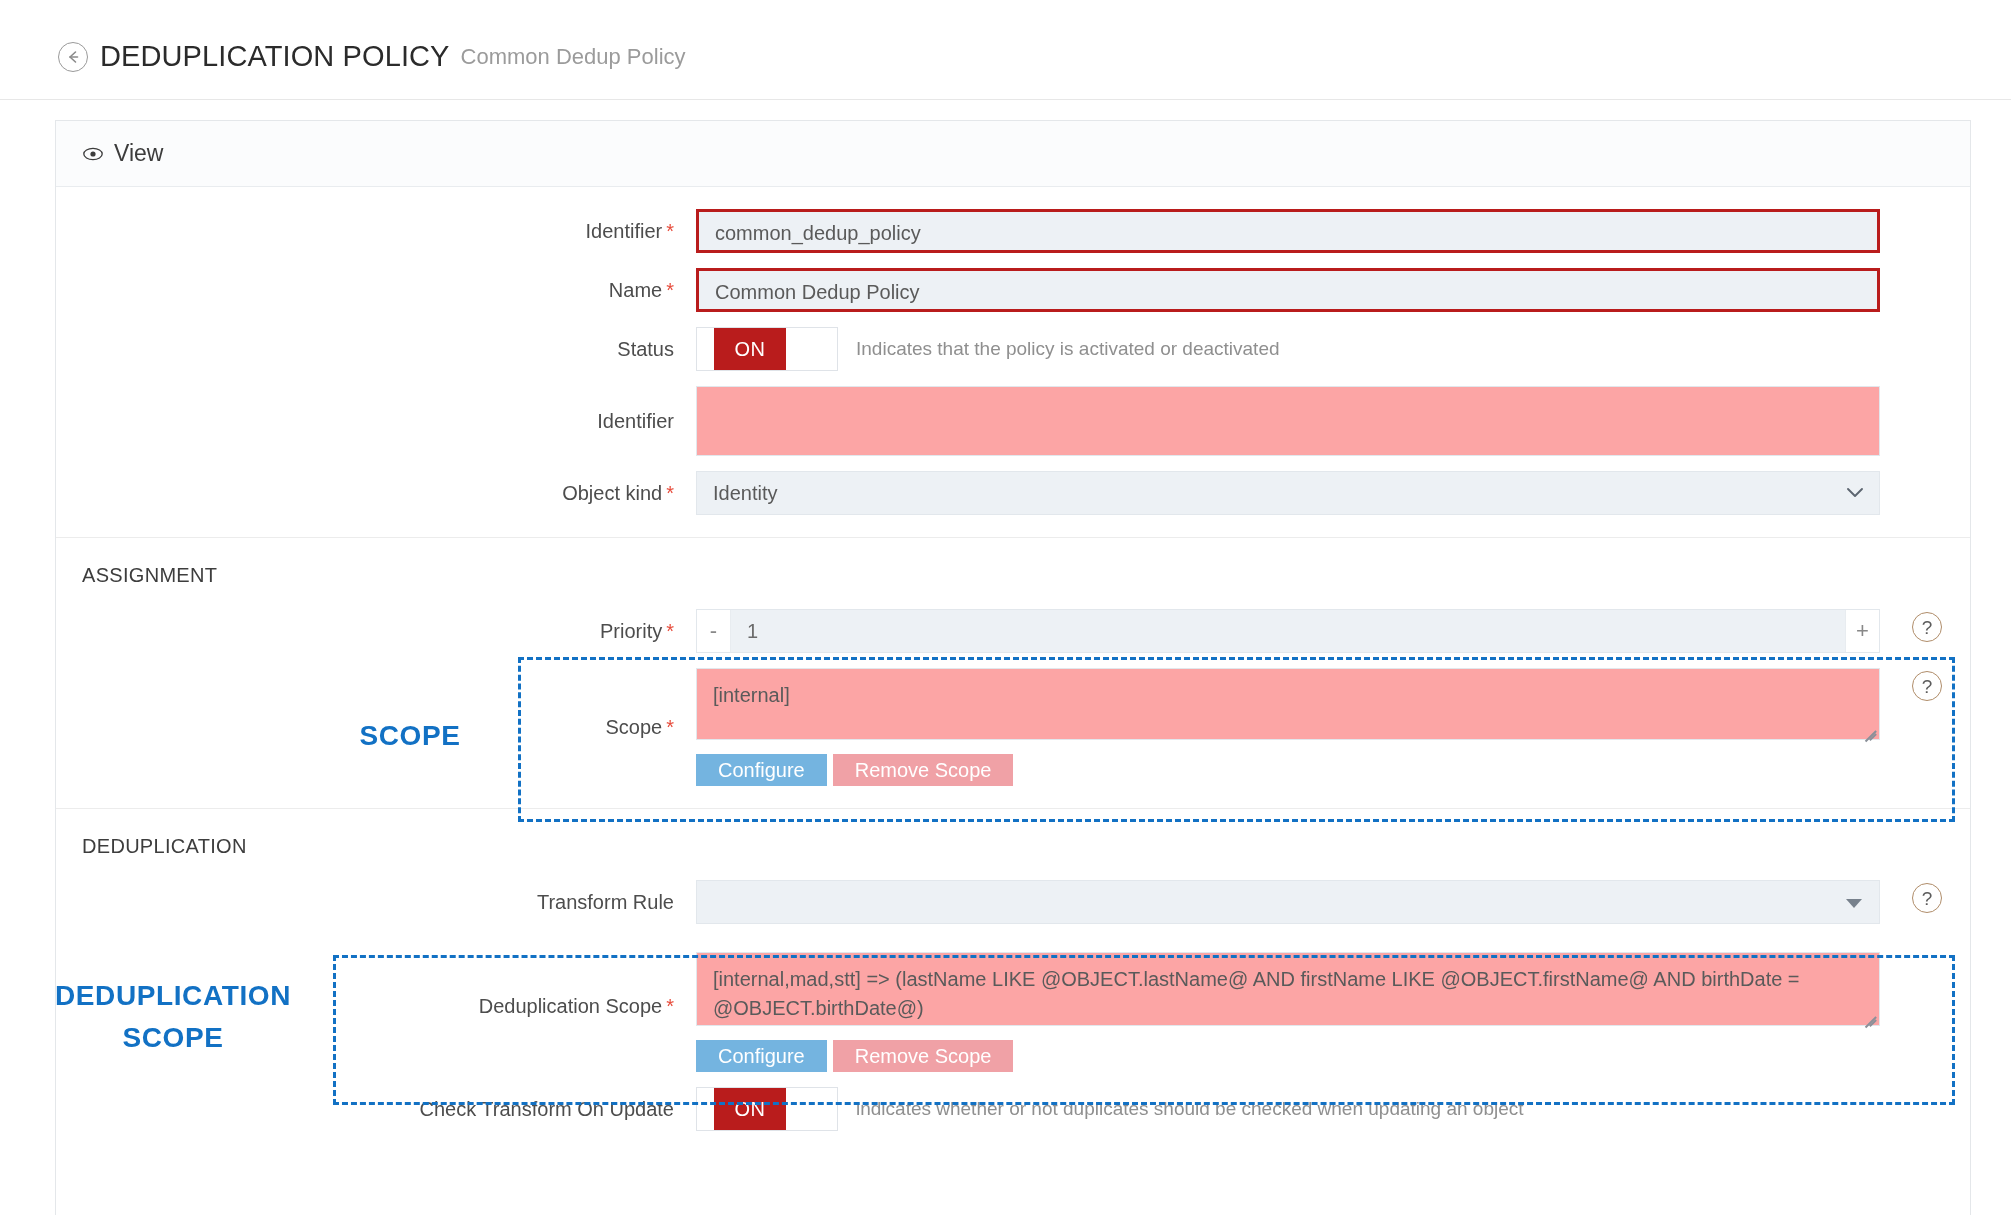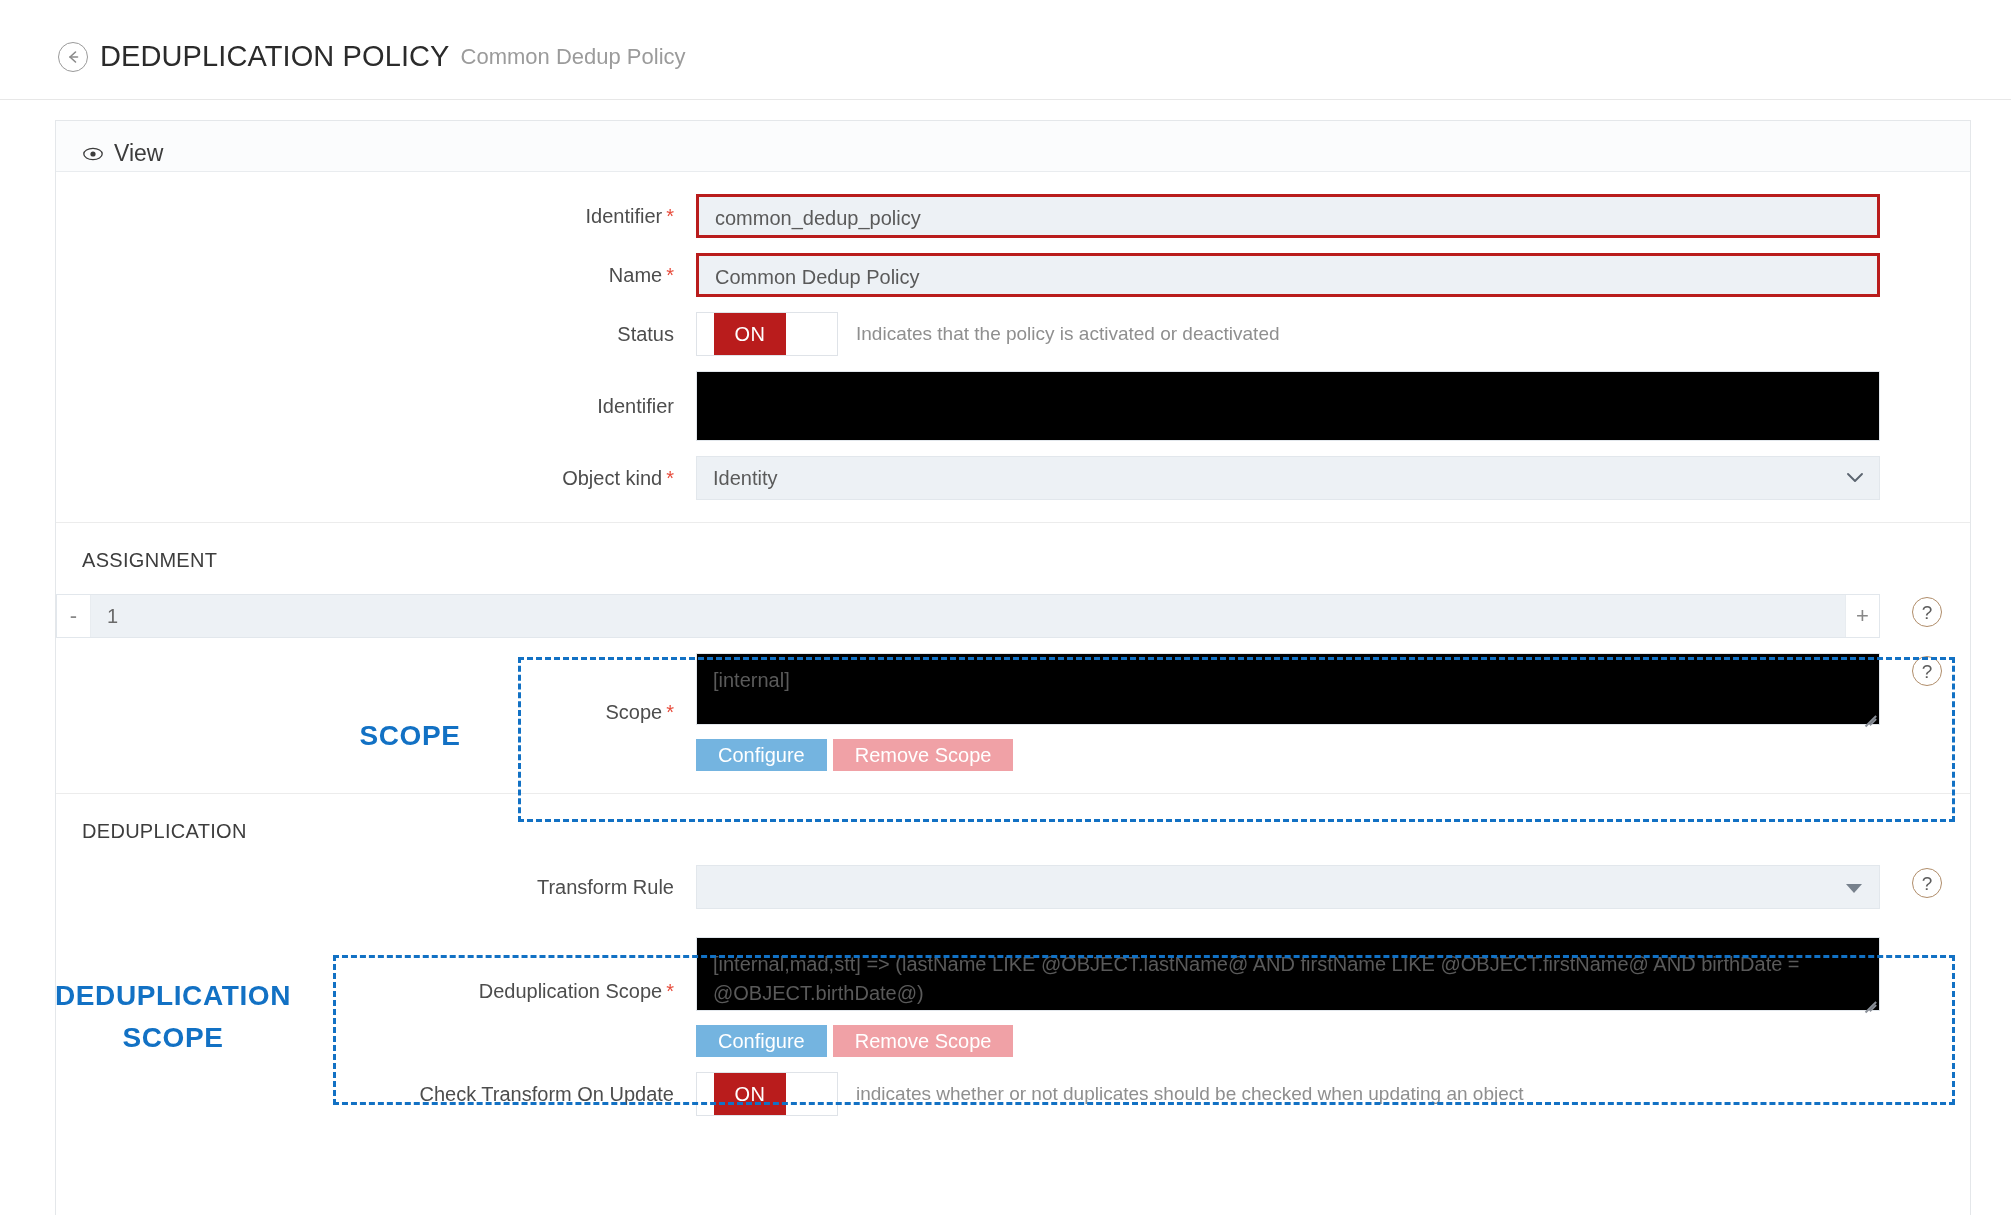--- a/index.html
+++ b/index.html
@@ -50,21 +50,21 @@
   .card {
     margin: 20px 40px 0 55px;
     border: 1px solid #e4e7ea;
     border-top: 1px solid #e4e7ea;
     background: #fff;
     min-height: 1110px;
   }
   .card-head {
     background: #fbfcfd;
     border-bottom: 1px solid #e9ecef;
-    padding: 19px 0 4px 26px;
+    padding: 19px 0 19px 26px;
     display: flex;
     align-items: center;
     gap: 10px;
   }
   .card-head .eye { display: flex; align-items: center; }
   .card-head-label {
     font-size: 23px;
     color: #3c3c3c;
   }
 
@@ -95,21 +95,21 @@
     border: 3px solid #b91c1c;
     height: 44px;
     line-height: 42px;
     padding: 0 16px;
     font-size: 20px;
     color: #5a5a5a;
     width: 100%;
     display: block;
   }
   .txta {
-    background: #000000;
+    background: #fca5a5;
     border: 1px solid #e2e7ec;
     padding: 12px 16px;
     font-size: 20px;
     color: #5a5a5a;
     width: 100%;
     position: relative;
     line-height: 29px;
   }
   .txta.h-desc { height: 70px; }
   .txta.h-scope { height: 72px; }
@@ -336,20 +336,21 @@
                 <path d="M2 2 L9 9 L16 2" fill="none" stroke="#5c6570" stroke-width="1.9" stroke-linecap="round" stroke-linejoin="round"></path>
               </svg>
           </span>
         </div>
       </div>
     </div>
 
     <div class="section-head">ASSIGNMENT</div>
 
     <div class="row">
+      <div class="lbl"><span>Priority</span><span class="req">*</span></div>
       <div class="field">
         <div class="stepper">
           <div class="btn minus">-</div>
           <div class="val">1</div>
           <div class="btn plus">+</div>
         </div>
         <div class="help">?</div>
       </div>
     </div>
 

